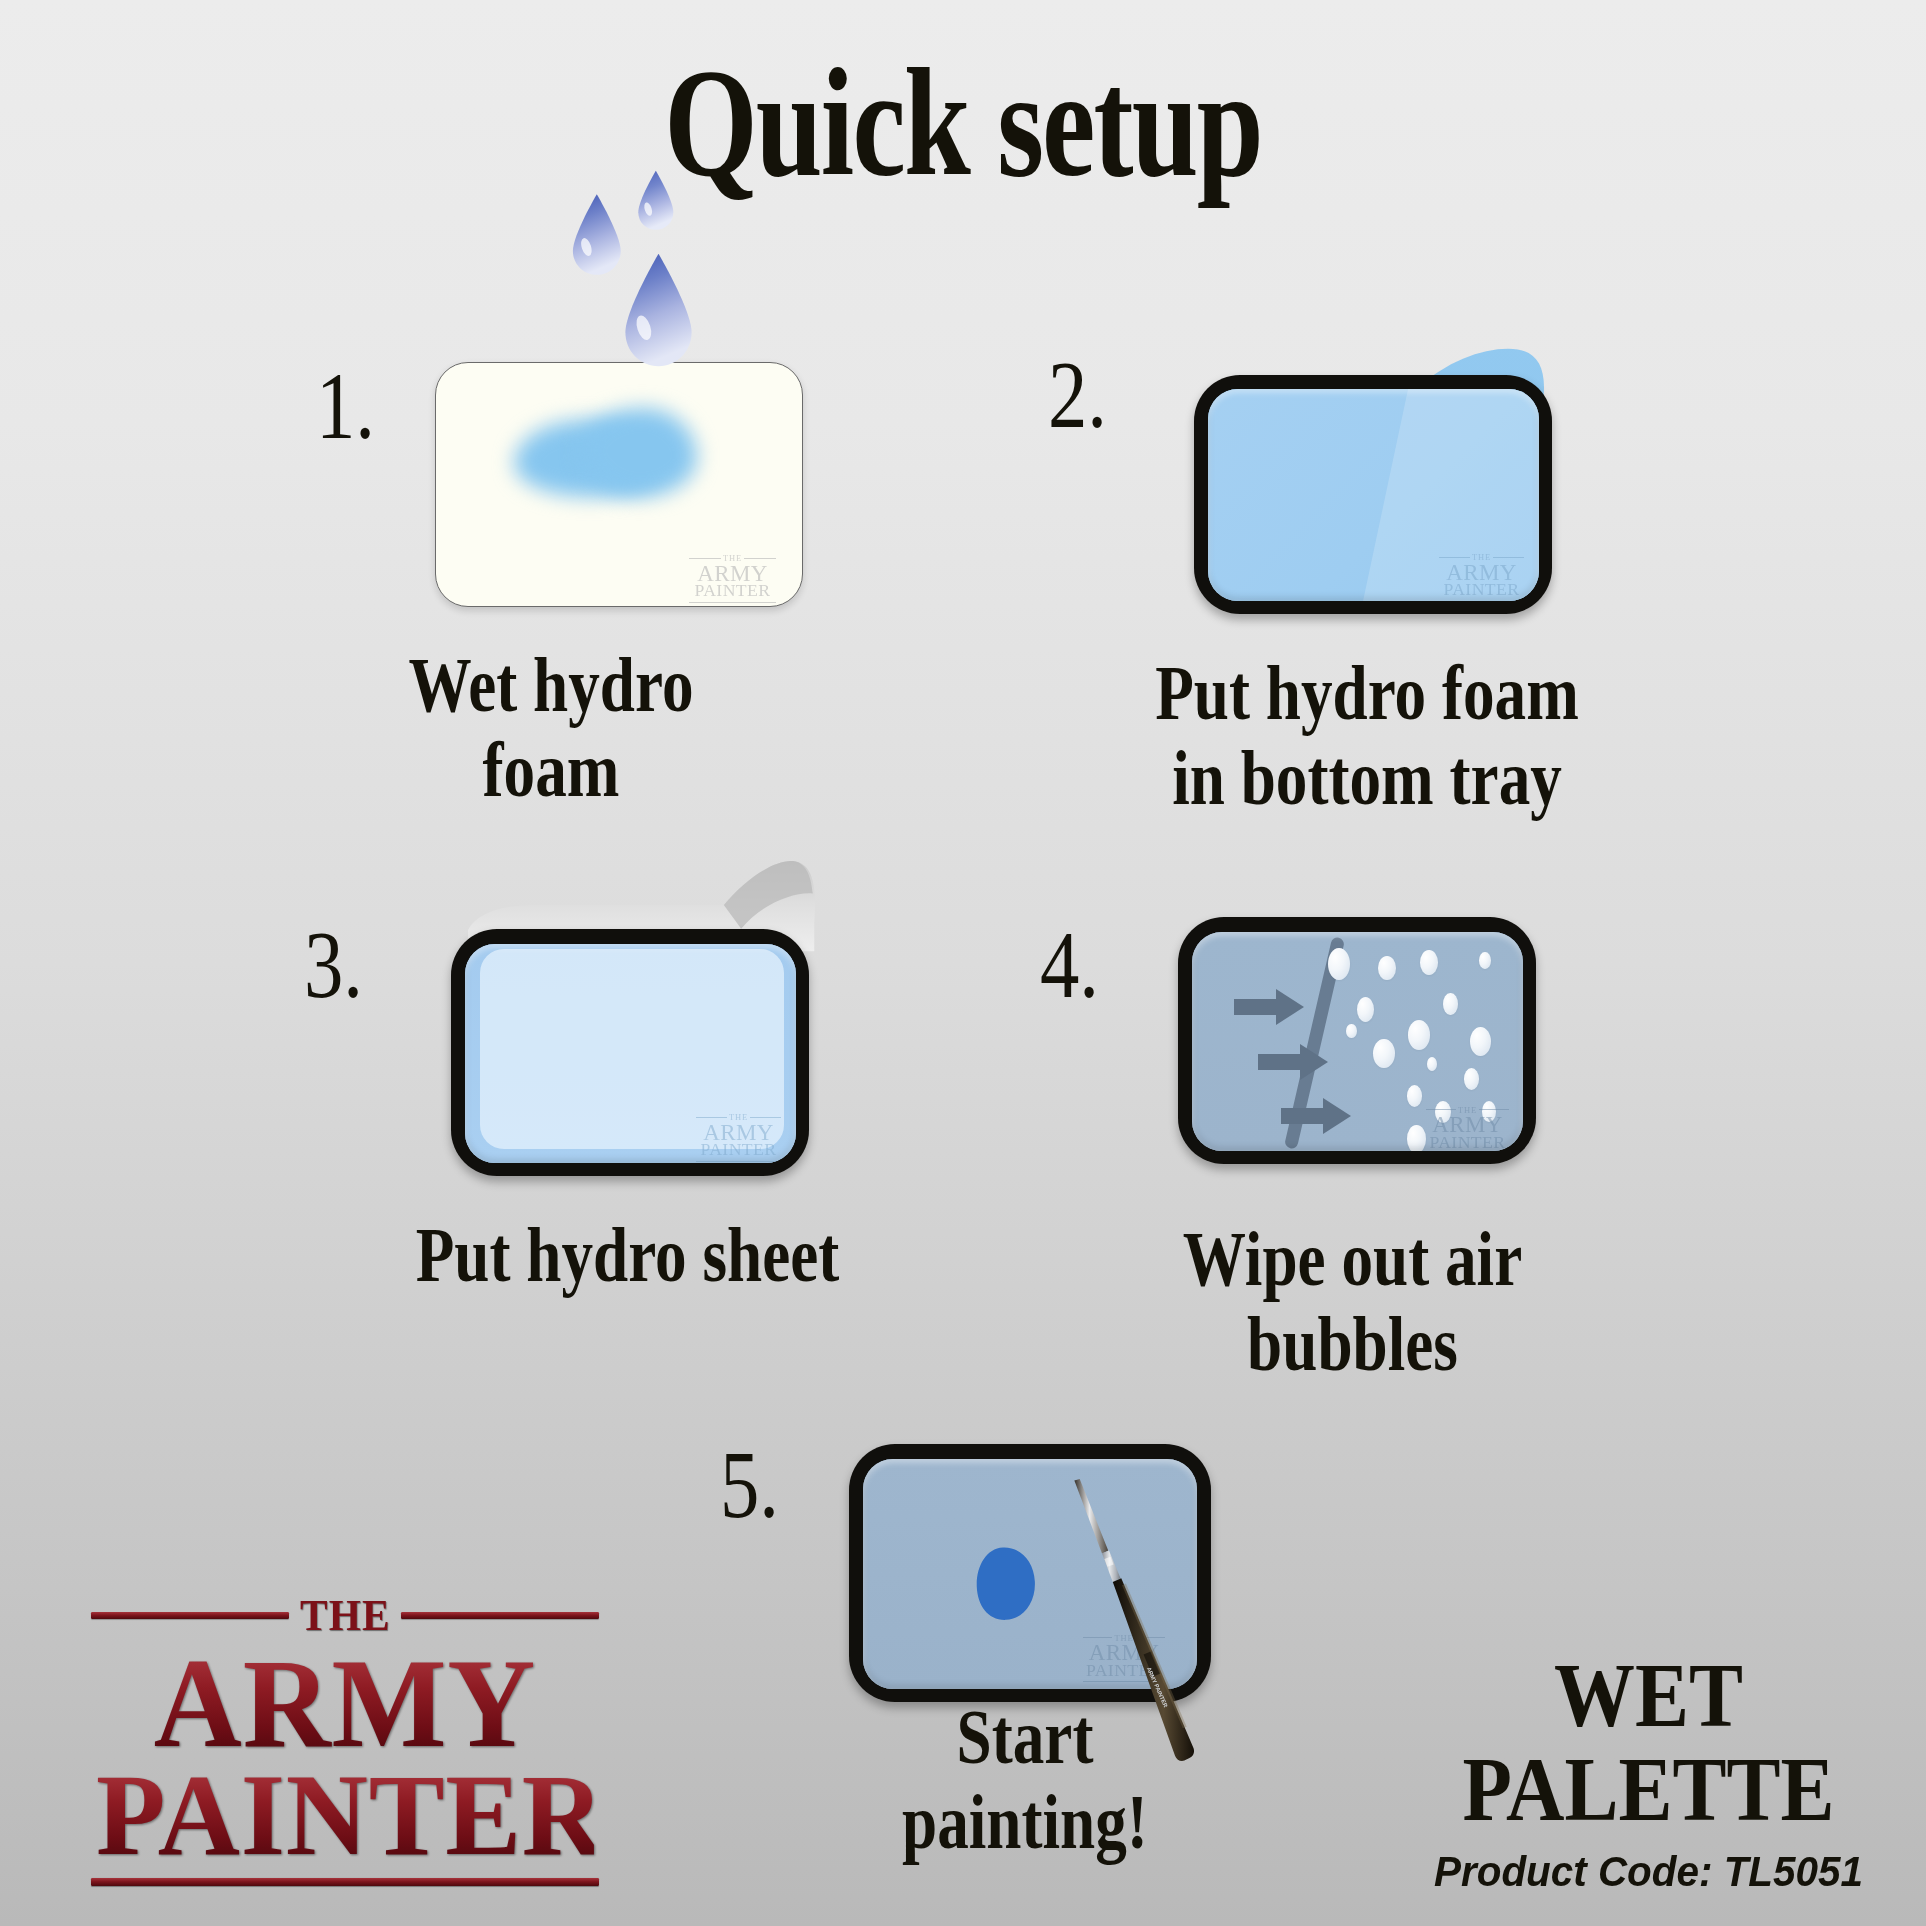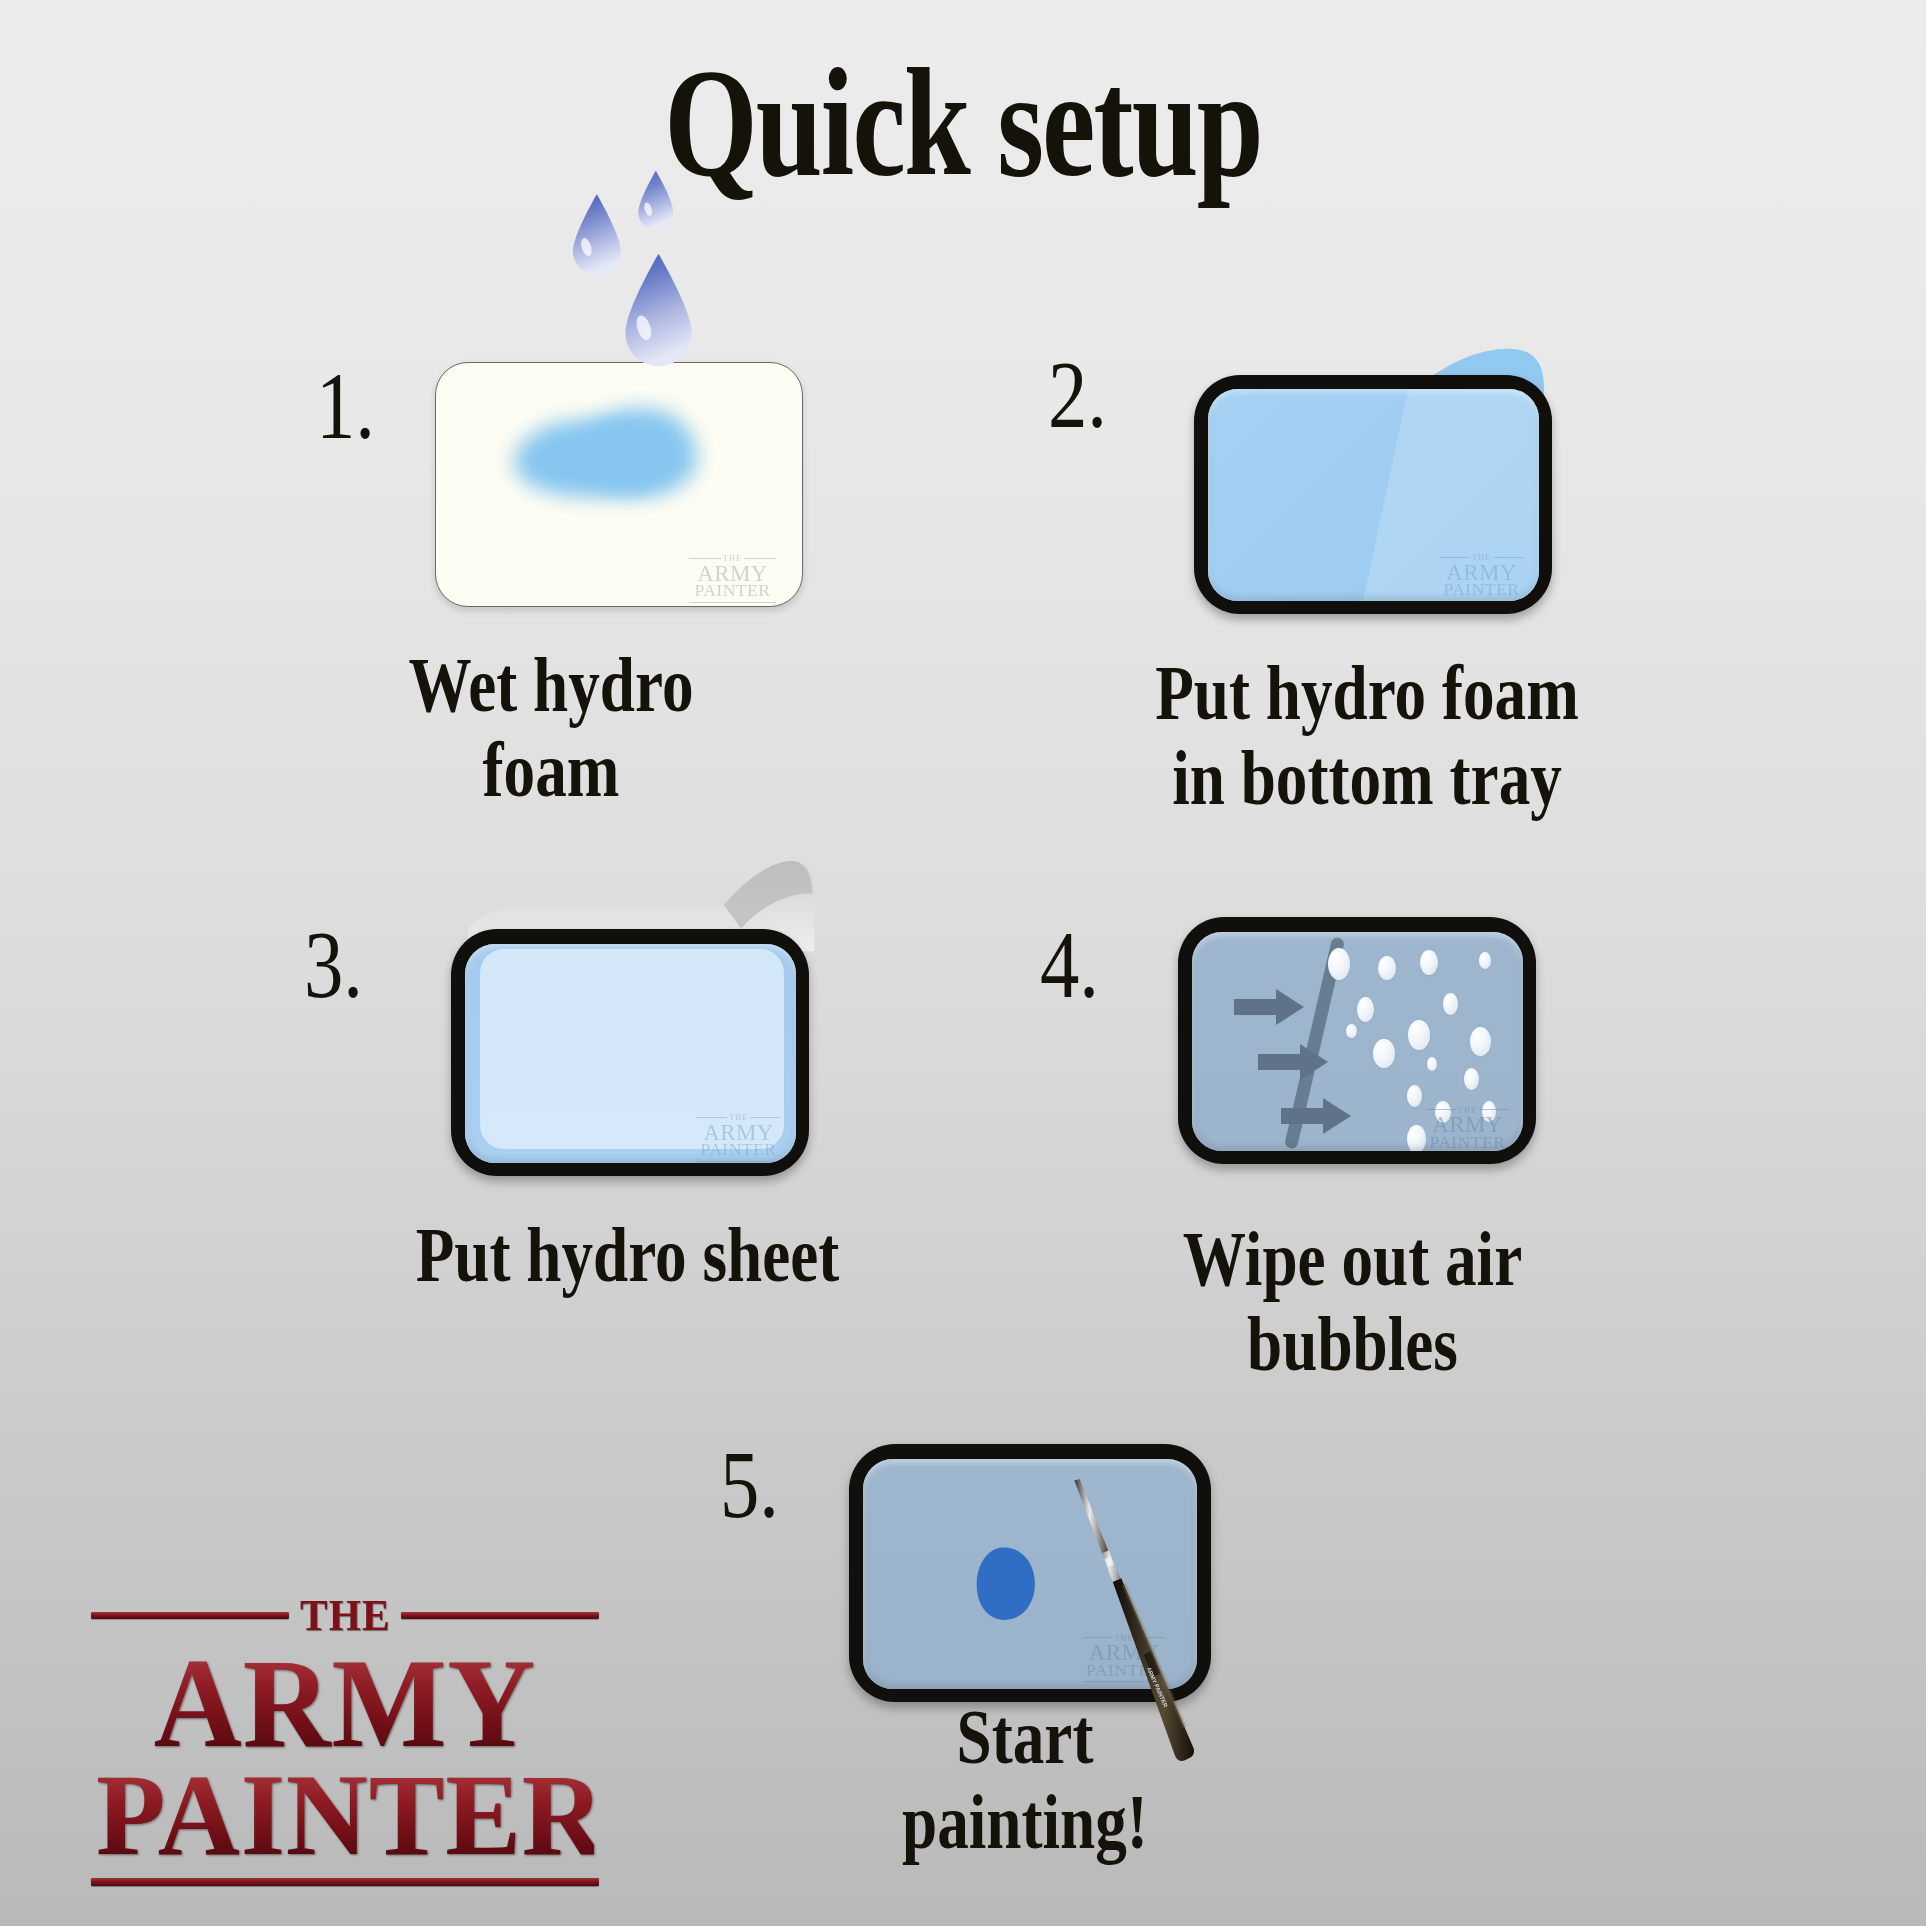--- a/index.html
+++ b/index.html
@@ -469,15 +469,20 @@
     <div class="ap-the-row">
       <span class="ap-rule"></span>
       <span class="ap-the">THE</span>
       <span class="ap-rule"></span>
     </div>
     <div class="ap-army">ARMY</div>
     <div class="ap-painter">PAINTER</div>
     <div class="ap-botrule"></div>
   </div>
 
+  <div class="product" style="left:1402px;top:1649px;width:493px;">
+    <div class="pname">WET
+PALETTE</div>
+    <div class="pcode">Product Code: TL5051</div>
+  </div>
 
 </div>
 
 
 </body></html>

